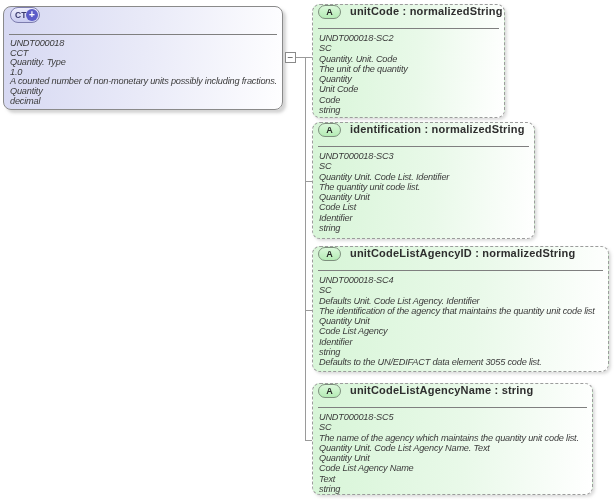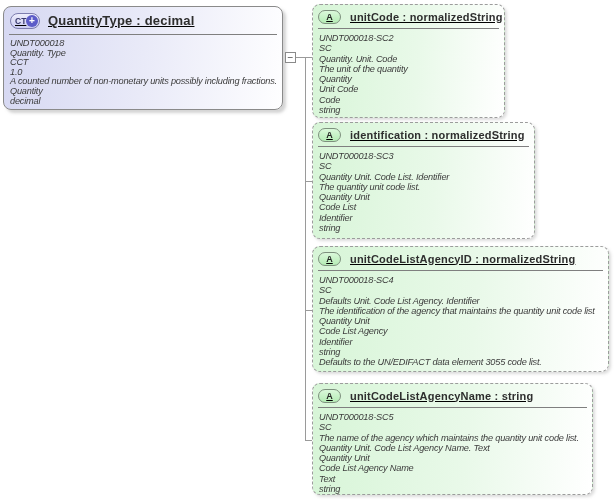--- a/index.html
+++ b/index.html
@@ -3,21 +3,21 @@
 <meta charset="utf-8">
 <style>
   html,body{margin:0;padding:0;background:#ffffff;}
   #canvas{position:relative;width:616px;height:501px;background:#ffffff;overflow:hidden;
           font-family:"Liberation Sans",sans-serif;}
   .box{position:absolute;border-radius:8px;box-sizing:border-box;overflow:hidden;}
   .ct{background:linear-gradient(95deg,#d6d8f2 0%,#e9eaf8 50%,#fefeff 100%);
       border:1px solid #8a8a8a;box-shadow:3px 3px 3px rgba(170,170,170,0.5);}
   .attr{background:linear-gradient(95deg,#d7f5d7 0%,#e9f9e9 55%,#ffffff 100%);
       border:1px dashed #9c9c9c;box-shadow:2px 2px 3px rgba(180,180,180,0.45);}
-  .hdr{display:flex;align-items:center;margin:0 5px;border-bottom:1px solid #7f7f7f;text-decoration:underline;}
+  .hdr{display:flex;margin:0 5px;border-bottom:1px solid #7f7f7f;}
   .ct .hdr{height:27px;gap:8px;padding-left:1px;}
   .attr .hdr{height:23px;gap:9px;}
   .title{font-weight:bold;color:#2e2e2e;white-space:nowrap;}
   .ct .title{font-size:13px;letter-spacing:0.2px;}
   .attr .title{font-size:11px;letter-spacing:0.2px;}
   .body{padding:4px 18px 0 6px;font-style:italic;font-size:9.2px;color:#3c3c3c;letter-spacing:-0.2px;}
   .line{white-space:nowrap;}
   .ct .line{line-height:9.6px;}
   .attr .line{line-height:10.3px;}
   .ct-icon{width:30px;height:16px;border:1px solid #7d7dae;border-radius:8px;
@@ -39,26 +39,25 @@
 <body>
 
 <div id="canvas">
 
   <div class="box ct" style="left:3px;top:6px;width:280px;height:104px">
     <div class="hdr">
       <span class="ct-icon">
         <span class="ct-txt">CT</span>
         <span class="plus-circle">+</span>
       </span>
-      <span class="title">QuantityType : decimal</span>
     </div>
     <div class="body">
       <div class="line">UNDT000018</div>
+      <div class="line">CCT</div>
       <div class="line">Quantity. Type</div>
-      <div class="line">CCT</div>
       <div class="line">1.0</div>
       <div class="line">A counted number of non-monetary units possibly including fractions.</div>
       <div class="line">Quantity</div>
       <div class="line">decimal</div>
     </div>
   </div>
 
   <div class="minus-box">−</div>
 
   <div class="cline" style="left:296px;top:57px;width:16px;height:1px"></div>

